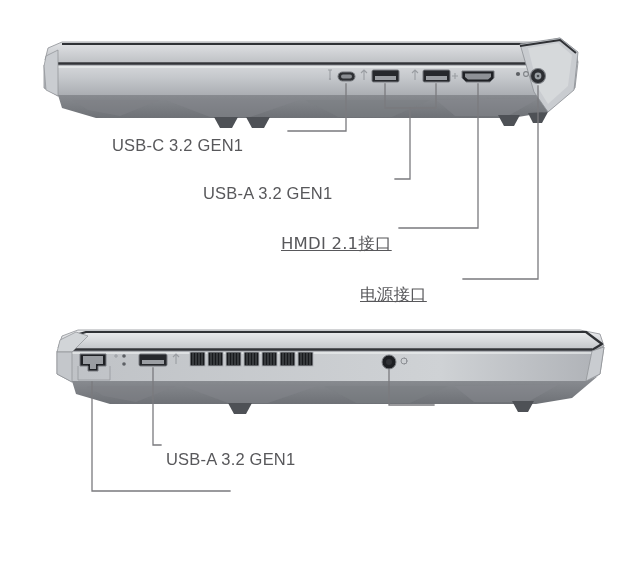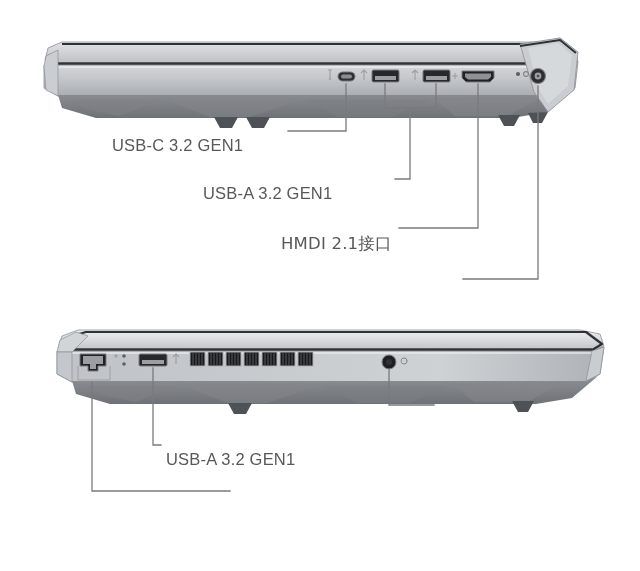--- a/index.html
+++ b/index.html
@@ -13,21 +13,21 @@
   #stage{position:absolute;left:0;top:0;width:640px;height:412px;}
   svg.layer{position:absolute;left:0;top:0;width:640px;height:571px;}
   .callout-text{
     position:absolute;
     font-size:16.5px;
     color:#58585b;
     letter-spacing:.2px;
     white-space:nowrap;
     font-weight:400;
   }
-  .cn{font-family:"DejaVu Sans","Liberation Sans",sans-serif;}
+  .cn{font-family:"DejaVu Sans","Liberation Sans",sans-serif;text-decoration:underline;}
 </style>
 </head>
 <body>
 
 <div id="stage">
 
   <svg class="layer" viewBox="0 0 640 571">
     <defs>
       <linearGradient id="lidTop" x1="0" y1="0" x2="0" y2="1">
         <stop offset="0" stop-color="#e9eaec"></stop>
@@ -230,18 +230,19 @@
       <path d="M92,382 L92,491 L230,491"></path>
     </g>
   </svg>
 
   <div class="callout-text" style="left:112px;top:136px;">USB-C 3.2 GEN1</div>
 
   <div class="callout-text" style="left:203px;top:184px;">USB-A 3.2 GEN1</div>
 
   <div class="callout-text cn" style="left:281px;top:233px;">HMDI 2.1接口</div>
 
+  <div class="callout-text cn" style="left:360px;top:284px;">电源接口</div>
 
 
   <div class="callout-text" style="left:166px;top:450px;">USB-A 3.2 GEN1</div>
 
 
 </div>
 
 </body></html>

